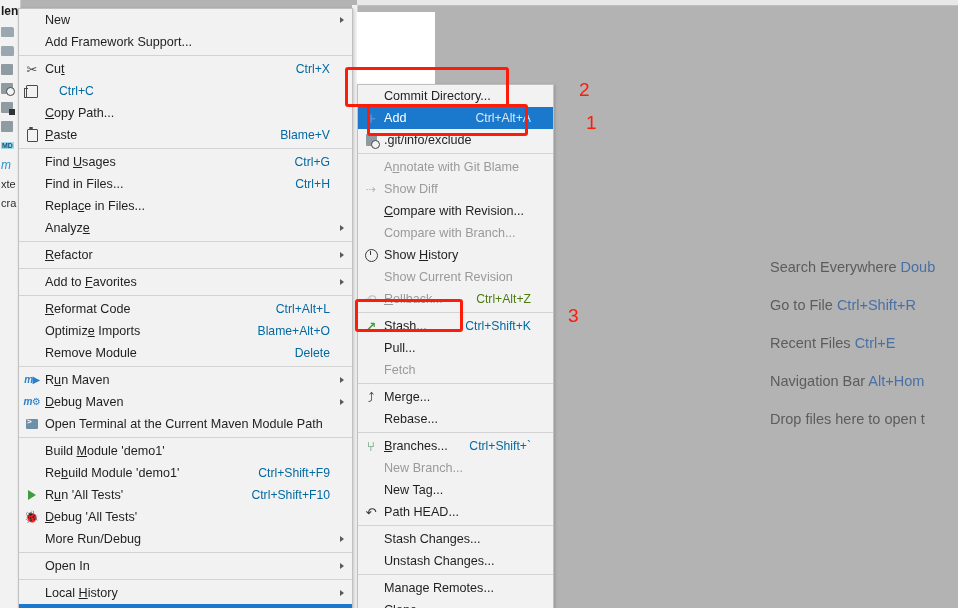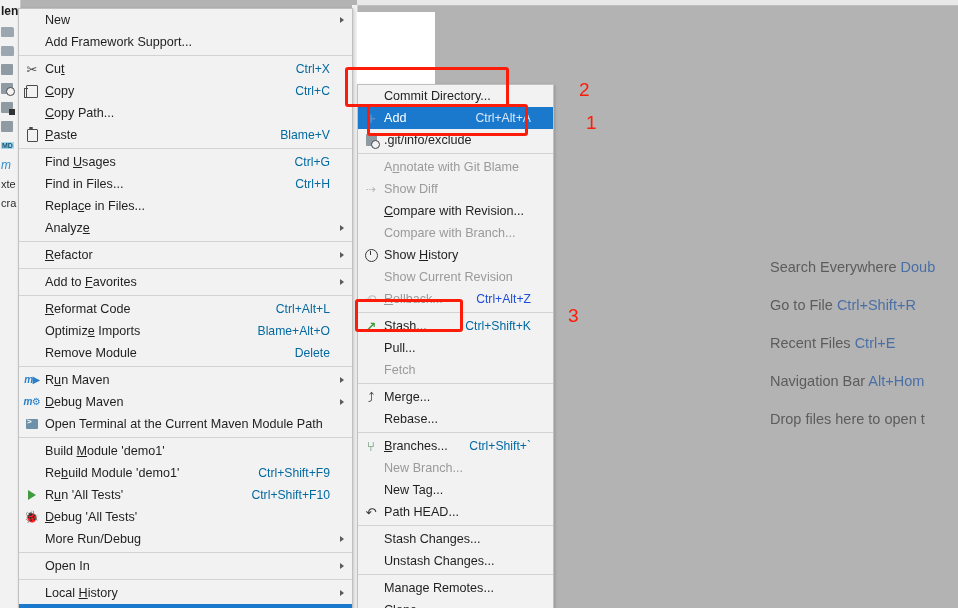--- a/index.html
+++ b/index.html
@@ -53,21 +53,21 @@
   .mrow .lbl{flex:1 1 auto;overflow:hidden;text-overflow:clip;}
   .mrow .acc{color:#0369a1;font-size:12.2px;padding-left:14px;}
   .mrow .arrow{width:14px;flex:0 0 14px;display:flex;align-items:center;justify-content:flex-end;}
   .mrow .arrow i{
     display:block;width:0;height:0;border-left:4px solid #5a5a5a;
     border-top:3.5px solid transparent;border-bottom:3.5px solid transparent;
   }
   .mrow.sel{background:#1a79cd;color:#ffffff;}
   .mrow.sel .acc{color:#dbe9f7;text-align:center;}
   .mrow.dis,.mrow.dis .lbl{color:#9a9a9a;}
-  .mrow.dis .acc{color:#1d4ed8;}
+  .mrow.dis .acc{color:#4d7c0f;}
   .sep{height:1px;background:#d2d2d2;margin:2px 0;}
   .u{text-decoration:underline;text-underline-offset:1px;}
 
   
   .gi{display:inline-block;line-height:1;}
   .i-scissors{font-size:13px;color:#4a4a4a;}
   .i-copy{width:10px;height:11px;border:1.4px solid #4a4a4a;border-radius:1px;position:relative;}
   .i-copy::before{content:"";position:absolute;left:-3px;top:2px;width:3px;height:8px;border:1.4px solid #4a4a4a;border-right:none;border-radius:1px 0 0 1px;}
   .i-paste{width:9px;height:11px;border:1.4px solid #4a4a4a;border-radius:1px;position:relative;}
   .i-paste::before{content:"";position:absolute;left:1.5px;top:-3px;width:4px;height:2px;background:#4a4a4a;border-radius:1px;}
@@ -174,21 +174,20 @@
         <span class="gi i-scissors">✂</span>
       </span>
       <span class="lbl">Cu<span class="u">t</span></span>
       <span class="acc">Ctrl+X</span>
       <span class="arrow"></span>
     </div>
     <div class="mrow">
       <span class="ic">
         <span class="gi i-copy"></span>
       </span>
-      <span class="lbl"><span class="u">C</span>opy</span>
       <span class="acc">Ctrl+C</span>
       <span class="arrow"></span>
     </div>
     <div class="mrow">
       <span class="ic">
         <span></span>
       </span>
       <span class="lbl"><span class="u">C</span>opy Path...</span>
       <span class="arrow"></span>
     </div>

